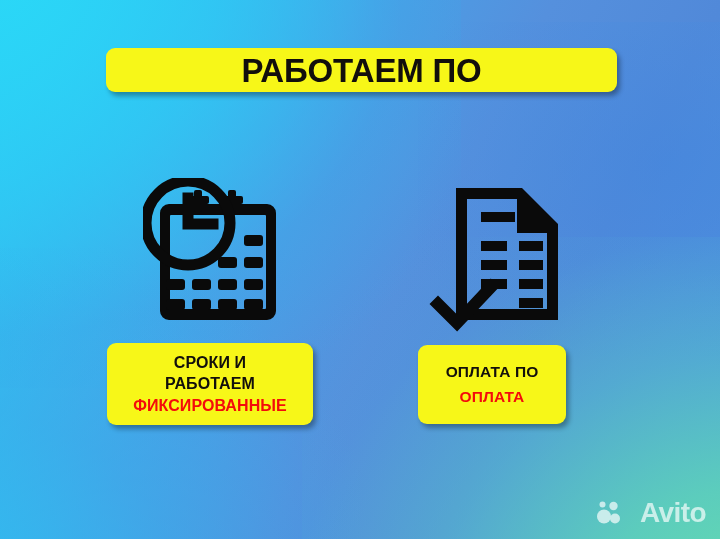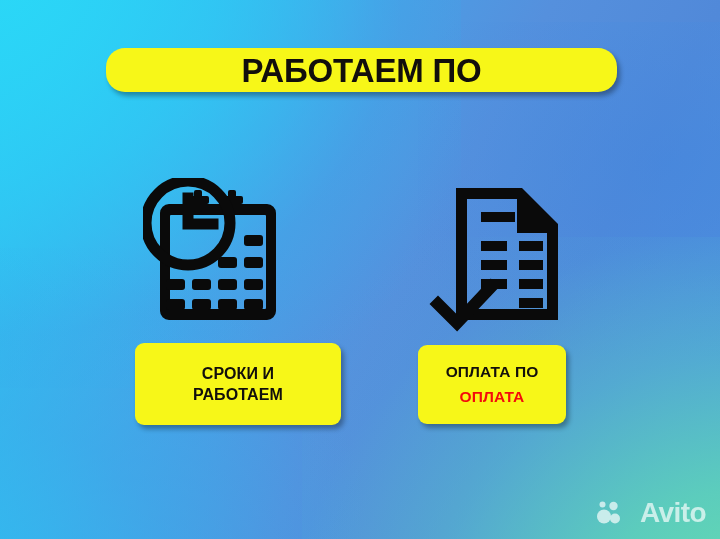--- a/index.html
+++ b/index.html
@@ -76,21 +76,21 @@
   }
 
   
   .title-banner {
     position: absolute;
     left: 106px;
     top: 48px;
     width: 511px;
     height: 44px;
     background: #f7f718;
-    border-radius: 19px;
+    border-radius: 9px;
     box-shadow: 3px 4px 5px rgba(0,0,0,0.33);
     display: flex;
     align-items: center;
     justify-content: center;
     white-space: nowrap;
   }
   .title-text {
     font-size: 33px;
     font-weight: bold;
     letter-spacing: -0.2px;
@@ -111,21 +111,20 @@
     flex-direction: column;
     align-items: center;
     justify-content: center;
     text-align: center;
   }
   #box-left {
     left: 107px;
     top: 343px;
     width: 206px;
     height: 82px;
-    margin-left: 28px;
   }
   #box-right {
     left: 418px;
     top: 345px;
     width: 148px;
     height: 79px;
   }
   .lbl-line {
     font-size: 16px;
     font-weight: bold;
@@ -231,20 +230,21 @@
         <rect x="91" y="122" width="24" height="10"></rect>
       </g>
 
       <path d="M10 128 l19 19 l34 -36" fill="none" stroke="#0a0a0a" stroke-width="12" stroke-linecap="square" stroke-linejoin="miter"></path>
     </svg>
   </div>
 
   <div class="label-box" id="box-left">
     <div class="lbl-line lbl-black">СРОКИ И</div>
     <div class="lbl-line lbl-black">РАБОТАЕМ</div>
+    <div class="lbl-line lbl-red">ФИКСИРОВАННЫЕ</div>
   </div>
 
   <div class="label-box" id="box-right">
     <div class="lbl-line lbl-black">ОПЛАТА ПО</div>
     <div class="lbl-line lbl-red">ОПЛАТА</div>
   </div>
 
   <div id="avito-watermark">
     <svg width="26" height="26" viewBox="0 0 26 26" xmlns="http://www.w3.org/2000/svg">
       <circle cx="8" cy="16.5" r="7" fill="rgba(255,255,255,0.93)"></circle>

